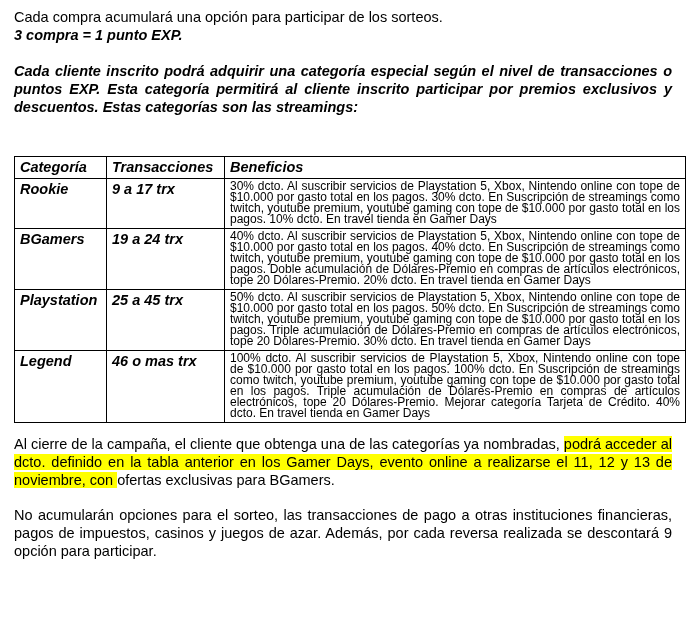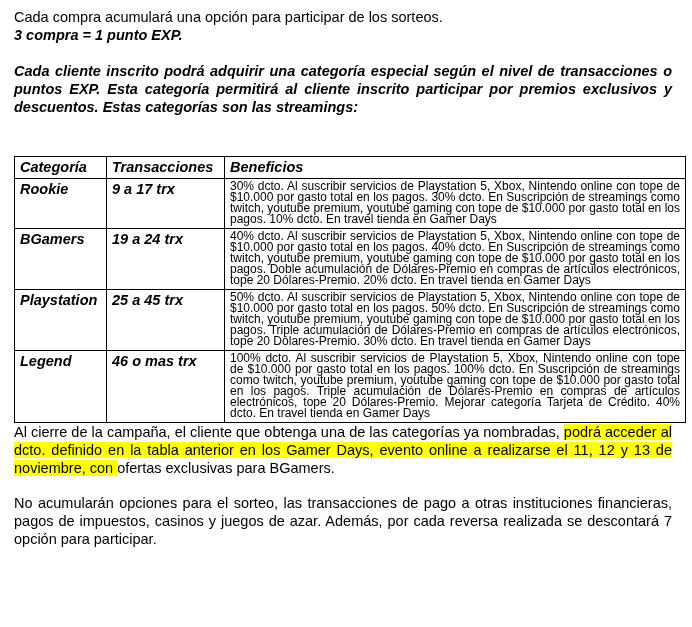--- a/index.html
+++ b/index.html
@@ -48,21 +48,21 @@
     font-style: italic;
     padding: 1px 4px 1px 5px;
     line-height: 18px;
   }
   td.c-ben {
     font-size: 12px;
     line-height: 11px;
     text-align: justify;
     padding: 2px 5px 3px 5px;
   }
-  .closing-first { margin-top: 0; }
+  .closing-first { margin-top: 12px; }
   .exclusions { margin-top: 17px; }
   .hl { background: var(--hl, #ffff00); }
 </style>
 </head>
 <body>
 
 <div class="page">
 
   <p class="para">Cada compra acumulará una opción para participar de los sorteos.</p>
   <p class="para bi">3 compra = 1 punto EXP.</p>
@@ -102,15 +102,15 @@
         <td class="c-cat">Legend</td>
         <td class="c-trx">46 o mas trx</td>
         <td class="c-ben">100% dcto. Al suscribir servicios de Playstation 5, Xbox, Nintendo online con tope de $10.000 por gasto total en los pagos. 100% dcto. En Suscripción de streamings como twitch, youtube premium, youtube gaming con tope de $10.000 por gasto total en los pagos. Triple acumulación de Dólares-Premio en compras de artículos electrónicos, tope 20 Dólares-Premio. Mejorar categoría Tarjeta de Crédito. 40% dcto. En travel tienda en Gamer Days</td>
       </tr>
     </tbody>
   </table>
 
   <p class="para jst closing-first"><span>Al cierre de la campaña, el cliente que obtenga una de las categorías ya nombradas, </span><span class="hl">podrá acceder al dcto. definido en la tabla anterior en los Gamer Days, evento online a realizarse el 11, 12 y 13 de noviembre, con </span><span>ofertas exclusivas para BGamers.</span></p>
 
 
-  <p class="para jst exclusions">No acumularán opciones para el sorteo, las transacciones de pago a otras instituciones financieras, pagos de impuestos, casinos y juegos de azar. Además, por cada reversa realizada se descontará 7 opción para participar.</p>
+  <p class="para jst exclusions">No acumularán opciones para el sorteo, las transacciones de pago a otras instituciones financieras, pagos de impuestos, casinos y juegos de azar. Además, por cada reversa realizada se descontará 9 opción para participar.</p>
 
 </div>
 
 </body></html>

